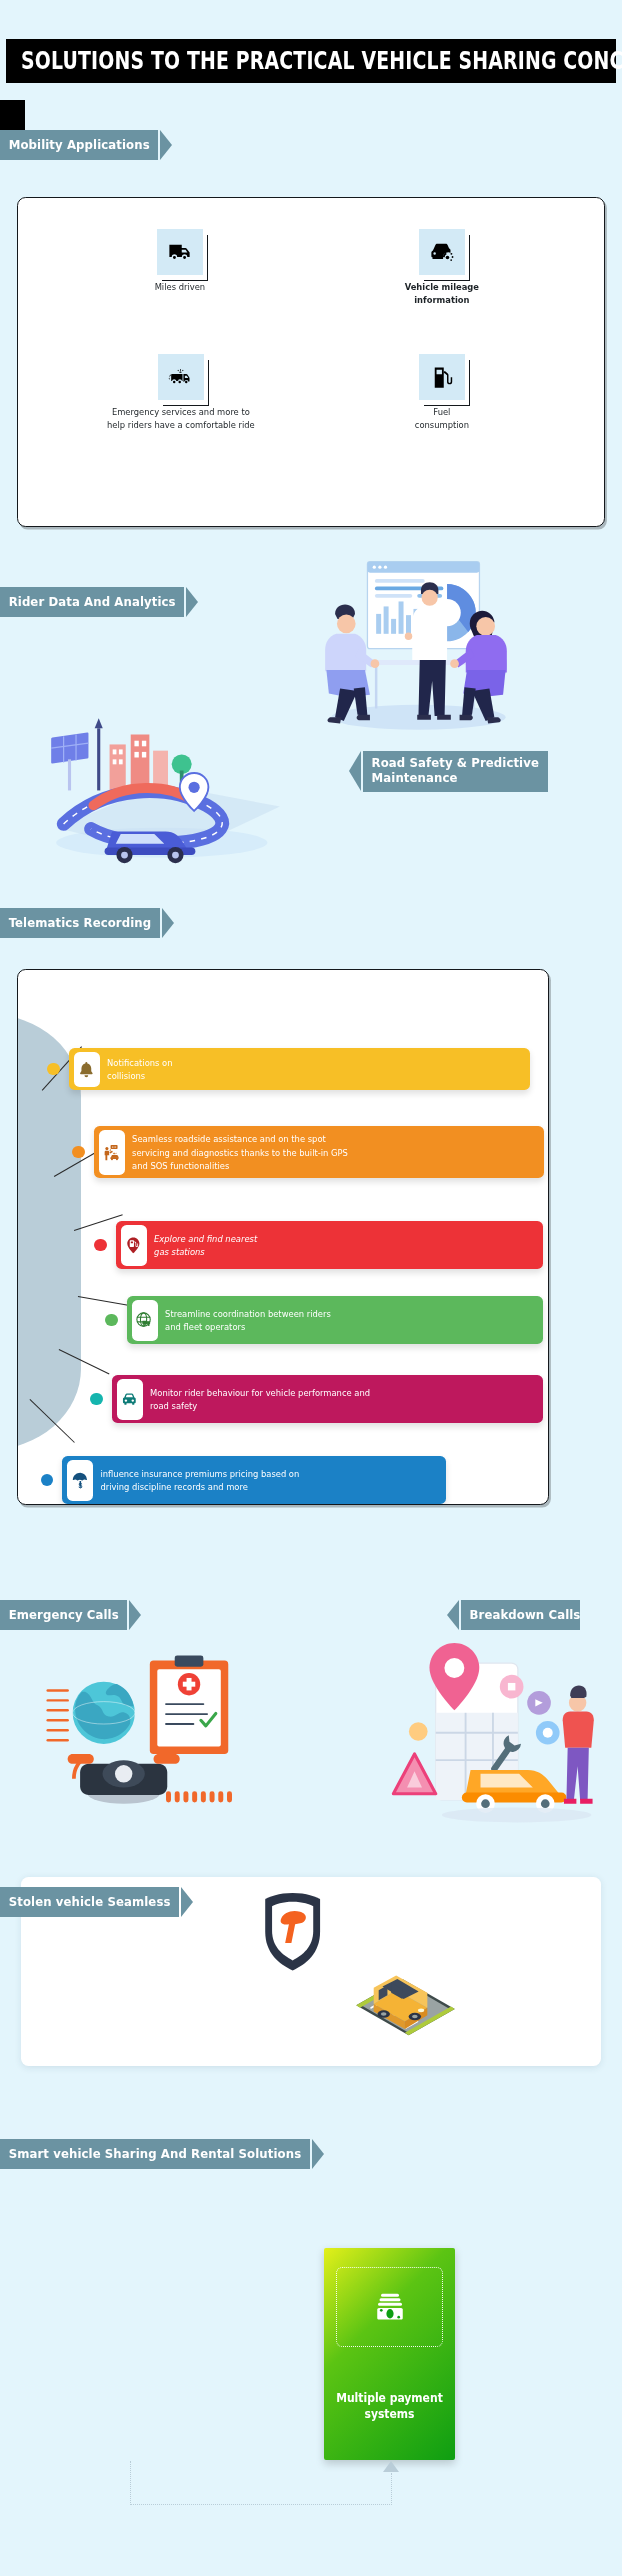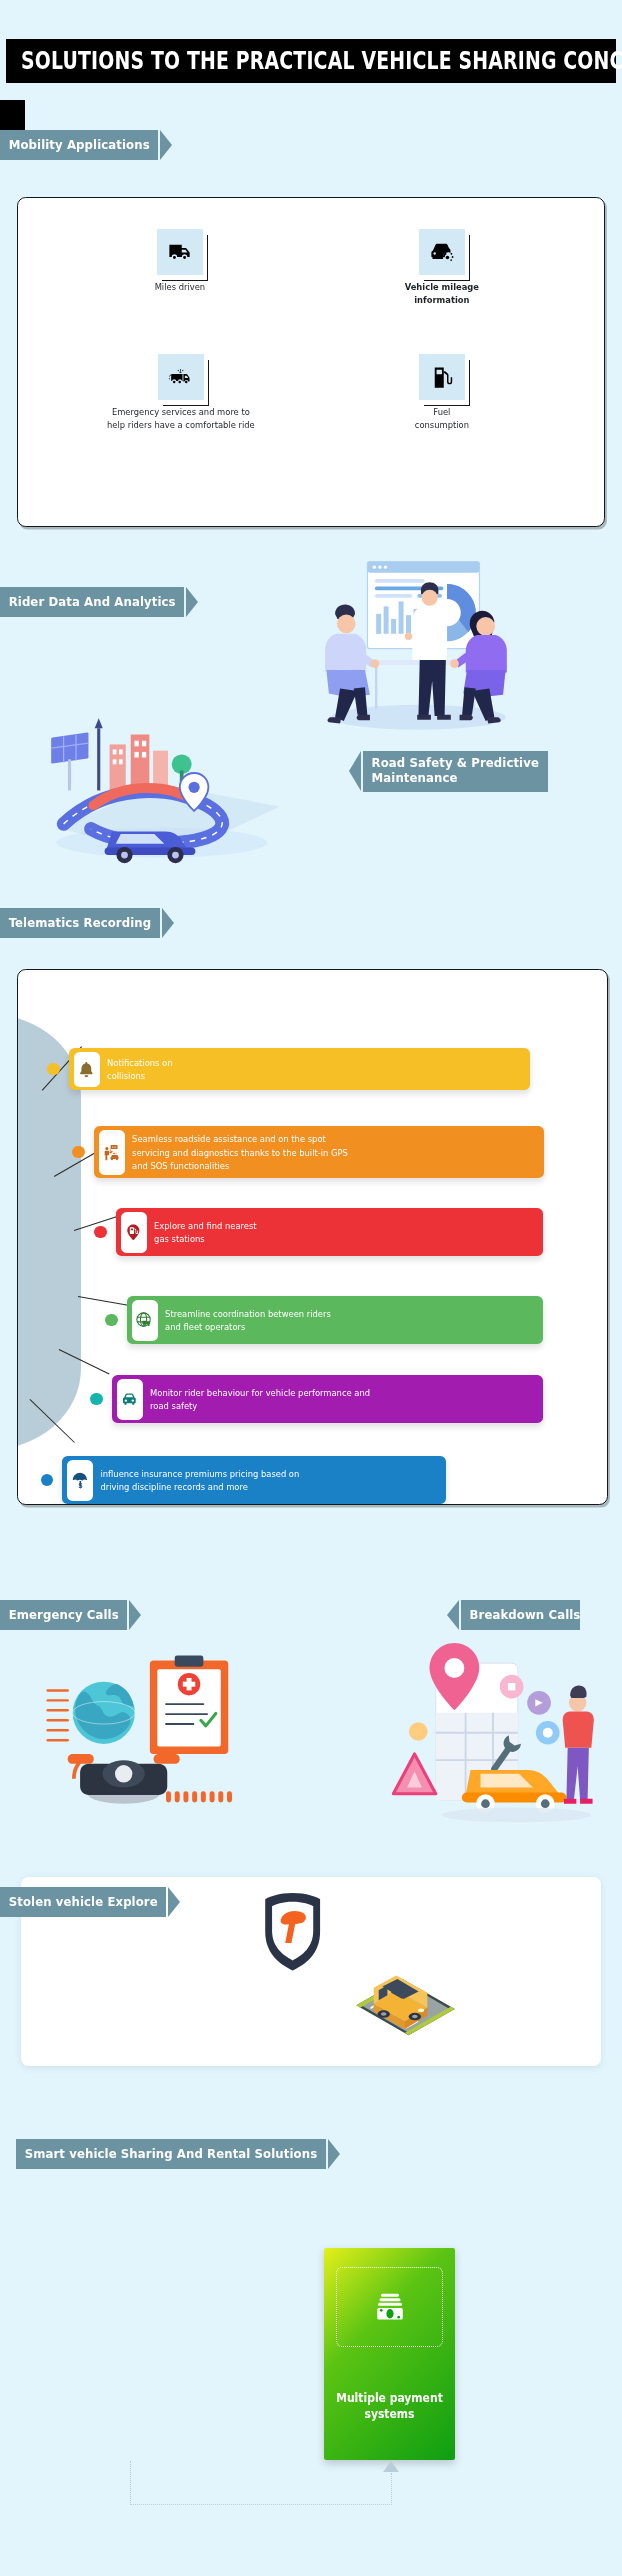--- a/index.html
+++ b/index.html
@@ -424,21 +424,21 @@
       <circle cx="222" cy="264" r="5.5" fill="#b9c4ef"></circle>
   </svg>
 
   <div class="banner" style="left:0px; top:914px;">
     <div class="body">
         <span class="label">Telematics Recording</span>
       </div>
     <div class="chev-r"></div>
   </div>
 
-  <div class="outline-card" style="left:17.4px; top:969px; width:591px; height:536px; overflow:hidden;">
+  <div class="outline-card" style="left:17.4px; top:969px; width:532px; height:536px; overflow:hidden;">
     <div class="tl-arc"></div>
 
     <div class="tl-line" style="left:24px; top:120px; width:59px; transform:rotate(-48deg);"></div>
     <div class="tl-line" style="left:36px; top:206px; width:56px; transform:rotate(-30deg);"></div>
     <div class="tl-line" style="left:56px; top:260px; width:51px; transform:rotate(-18deg);"></div>
     <div class="tl-line" style="left:60px; top:326px; width:51px; transform:rotate(10deg);"></div>
     <div class="tl-line" style="left:41px; top:379px; width:56px; transform:rotate(26deg);"></div>
     <div class="tl-line" style="left:11.2px; top:429px; width:62px; transform:rotate(44deg);"></div>
 
     <div class="tl-row" style="left:29px; top:78px;">
@@ -473,21 +473,21 @@
               <circle cx="19.2" cy="21" r="1.3"></circle>
               <path d="M15.6 12.4h1v2h-1zM13.9 13l.8-.5.9 1.6-.8.5zM18 12.5l.8.5-.9 1.6-.8-.5z"></path>
             </svg>
         </div>
         <div class="txt">Seamless roadside assistance and on the spot
 servicing and diagnostics thanks to the built-in GPS
 and SOS functionalities</div>
       </div>
     </div>
 
-    <div class="tl-row" style="left:76px; top:238px;">
+    <div class="tl-row" style="left:76px; top:251px;font-style:italic;">
       <div class="tl-dot" style="background:#ed3237;"></div>
       <div class="tl-pill" style="background:#ed3237; width:427px; margin-left:8.7px;">
         <div class="badge" style="height:41px;">
           <svg viewBox="0 0 24 24" fill="#ae1f24">
               <path d="M12 1.8c-4.3 0-7.8 3.5-7.8 7.8 0 5.6 7.8 12.6 7.8 12.6s7.8-7 7.8-12.6c0-4.3-3.5-7.8-7.8-7.8z"></path>
               <g fill="#fff">
                 <rect x="7.4" y="5.6" width="5.4" height="8.4" rx="0.8"></rect>
                 <rect x="8.7" y="7" width="2.8" height="2.4" rx="0.4" fill="#ae1f24"></rect>
                 <path d="M13.4 6.4l1.9 1.6c.3.2.4.5.4.9v3.6c0 .4.3.7.7.7s.7-.3.7-.7V9.5h1v3c0 .9-.8 1.7-1.7 1.7s-1.7-.8-1.7-1.7V9.1l-1.3-1.1z"></path>
               </g>
@@ -515,21 +515,21 @@
               </g>
             </svg>
         </div>
         <div class="txt">Streamline coordination between riders
 and fleet operators</div>
       </div>
     </div>
 
     <div class="tl-row" style="left:72px; top:405px;">
       <div class="tl-dot" style="background:#15b5ae;"></div>
-      <div class="tl-pill" style="background:#a21caf; width:431px; margin-left:8.7px;">
+      <div class="tl-pill" style="background:#be185d; width:431px; margin-left:8.7px;">
         <div class="badge" style="height:41px;">
           <svg viewBox="0 0 24 24" fill="#0d7b77">
               <path d="M5.4 9.6 7 5.9c.3-.8 1-1.3 1.9-1.3h6.2c.9 0 1.6.5 1.9 1.3l1.6 3.7c1 .3 1.6 1.1 1.6 2.1v4c0 .7-.5 1.2-1.2 1.2h-.6v1.3c0 .5-.4.9-.9.9h-1c-.5 0-.9-.4-.9-.9v-1.3H8.4v1.3c0 .5-.4.9-.9.9h-1c-.5 0-.9-.4-.9-.9v-1.3h-.6c-.7 0-1.2-.5-1.2-1.2v-4c0-1 .6-1.8 1.6-2.1zm2-.4h9.2l-1.3-3H8.7z"></path>
               <circle cx="7.6" cy="13.6" r="1.5" fill="#fff"></circle>
               <circle cx="16.4" cy="13.6" r="1.5" fill="#fff"></circle>
             </svg>
         </div>
         <div class="txt">Monitor rider behaviour for vehicle performance and
 road safety</div>
       </div>
@@ -655,21 +655,21 @@
     <path d="M336 118h26c8 0 12 6 12 14l-4 44h-42l-4-44c0-8 4-14 12-14z" fill="#ef5350"></path>
     <path d="M332 176h34l-2 84h-12l-4-54-6 54h-12z" fill="#7e57c2"></path>
     <path d="M326 258h20v8h-20zM352 258h20v8h-20z" fill="#e91e63"></path>
     <ellipse cx="250" cy="284" rx="120" ry="12" fill="#d9e6f2" opacity="0.7"></ellipse>
   </svg>
 
   <div class="plain-card" style="left:21px; top:1877px; width:580px; height:189px;"></div>
 
   <div class="banner" style="left:0px; top:1893px;">
     <div class="body">
-        <span class="label">Stolen vehicle Explore</span>
+        <span class="label">Stolen vehicle Seamless</span>
       </div>
     <div class="chev-r"></div>
   </div>
 
   <svg class="illus" style="left:249px; top:1888px;" width="212" height="181" viewBox="0 0 340 290">
     <path d="M70 8c22 0 38 6 44 10v52c0 34-22 52-44 62-22-10-44-28-44-62V18c6-4 22-10 44-10z" fill="#2b3446"></path>
     <path d="M70 22c16 0 28 4 33 7v40c0 25-17 39-33 47-16-8-33-22-33-47V29c5-3 17-7 33-7z" fill="#ffffff"></path>
     <path d="M82 38c-14-4-26 2-30 10s2 12 12 10l-6 30h10l6-30 10-2c8-2 12-14-2-18z" fill="#f4621f"></path>
 
     <path d="M172 188 L246 146 L330 194 L256 236 Z" fill="#3e4a4a"></path>
@@ -689,21 +689,21 @@
     <path d="M228 152 L228 168 L246 178 L246 162 Z" fill="#3d4a5c"></path>
     <path d="M200 186 L200 198 L250 226 L250 214 Z" fill="#e0992b"></path>
     <path d="M250 214 L250 226 L286 204 L286 192 Z" fill="#d98c21"></path>
     <ellipse cx="216" cy="202" rx="10" ry="6" fill="#2b3446"></ellipse>
     <ellipse cx="216" cy="202" rx="4.5" ry="2.8" fill="#9aa3a3"></ellipse>
     <ellipse cx="266" cy="206" rx="10" ry="6" fill="#2b3446"></ellipse>
     <ellipse cx="266" cy="206" rx="4.5" ry="2.8" fill="#9aa3a3"></ellipse>
     <ellipse cx="276" cy="196" rx="5" ry="3" fill="#fff9d6"></ellipse>
   </svg>
 
-  <div class="banner" style="left:16px; top:2145px;text-align:right;">
+  <div class="banner" style="left:0px; top:2145px;text-align:right;">
     <div class="body">
         <span class="label">Smart vehicle Sharing And Rental Solutions</span>
       </div>
     <div class="chev-r"></div>
   </div>
 
 
   <div class="grad-card" style="left:324px; top:2248px; background:linear-gradient(135deg,#e4f01a 0%,#5cc413 36%,#0e9e12 100%);">
     <div class="dash">
       <svg viewBox="0 0 24 24">

